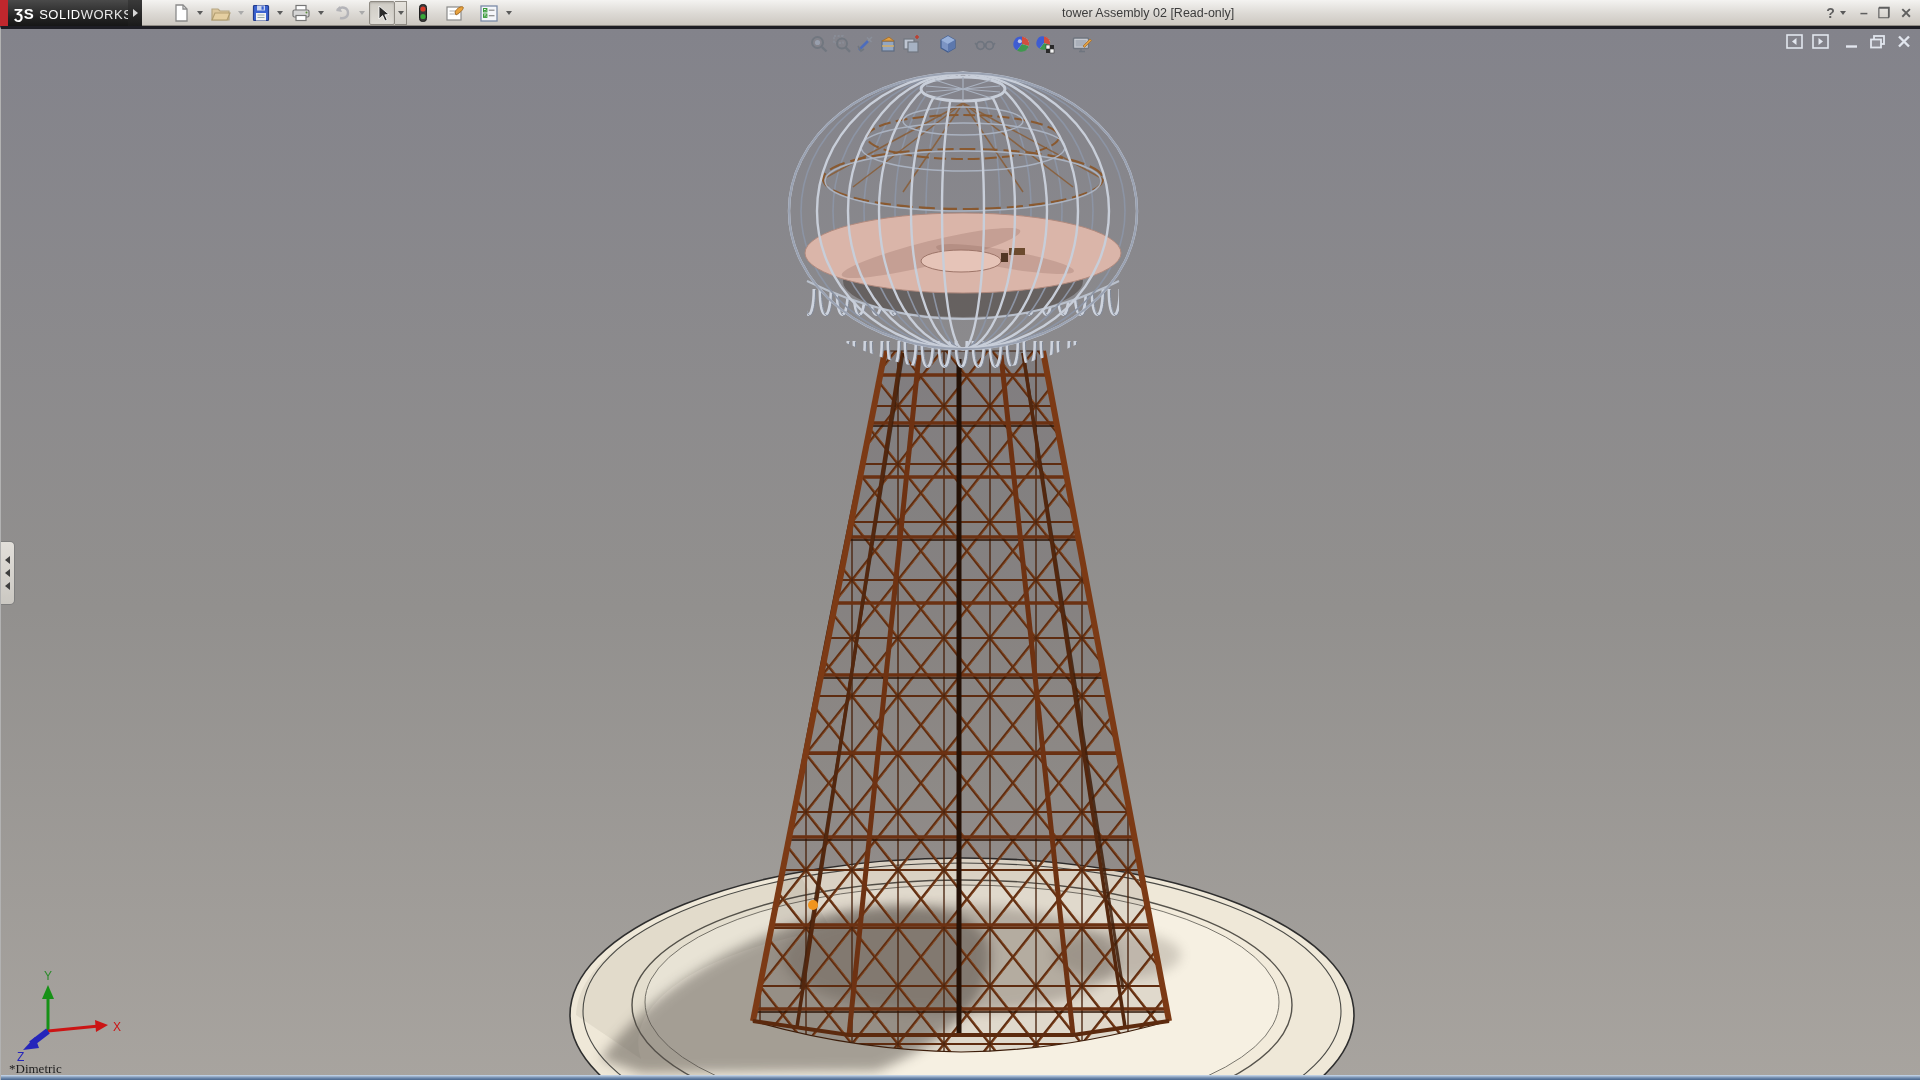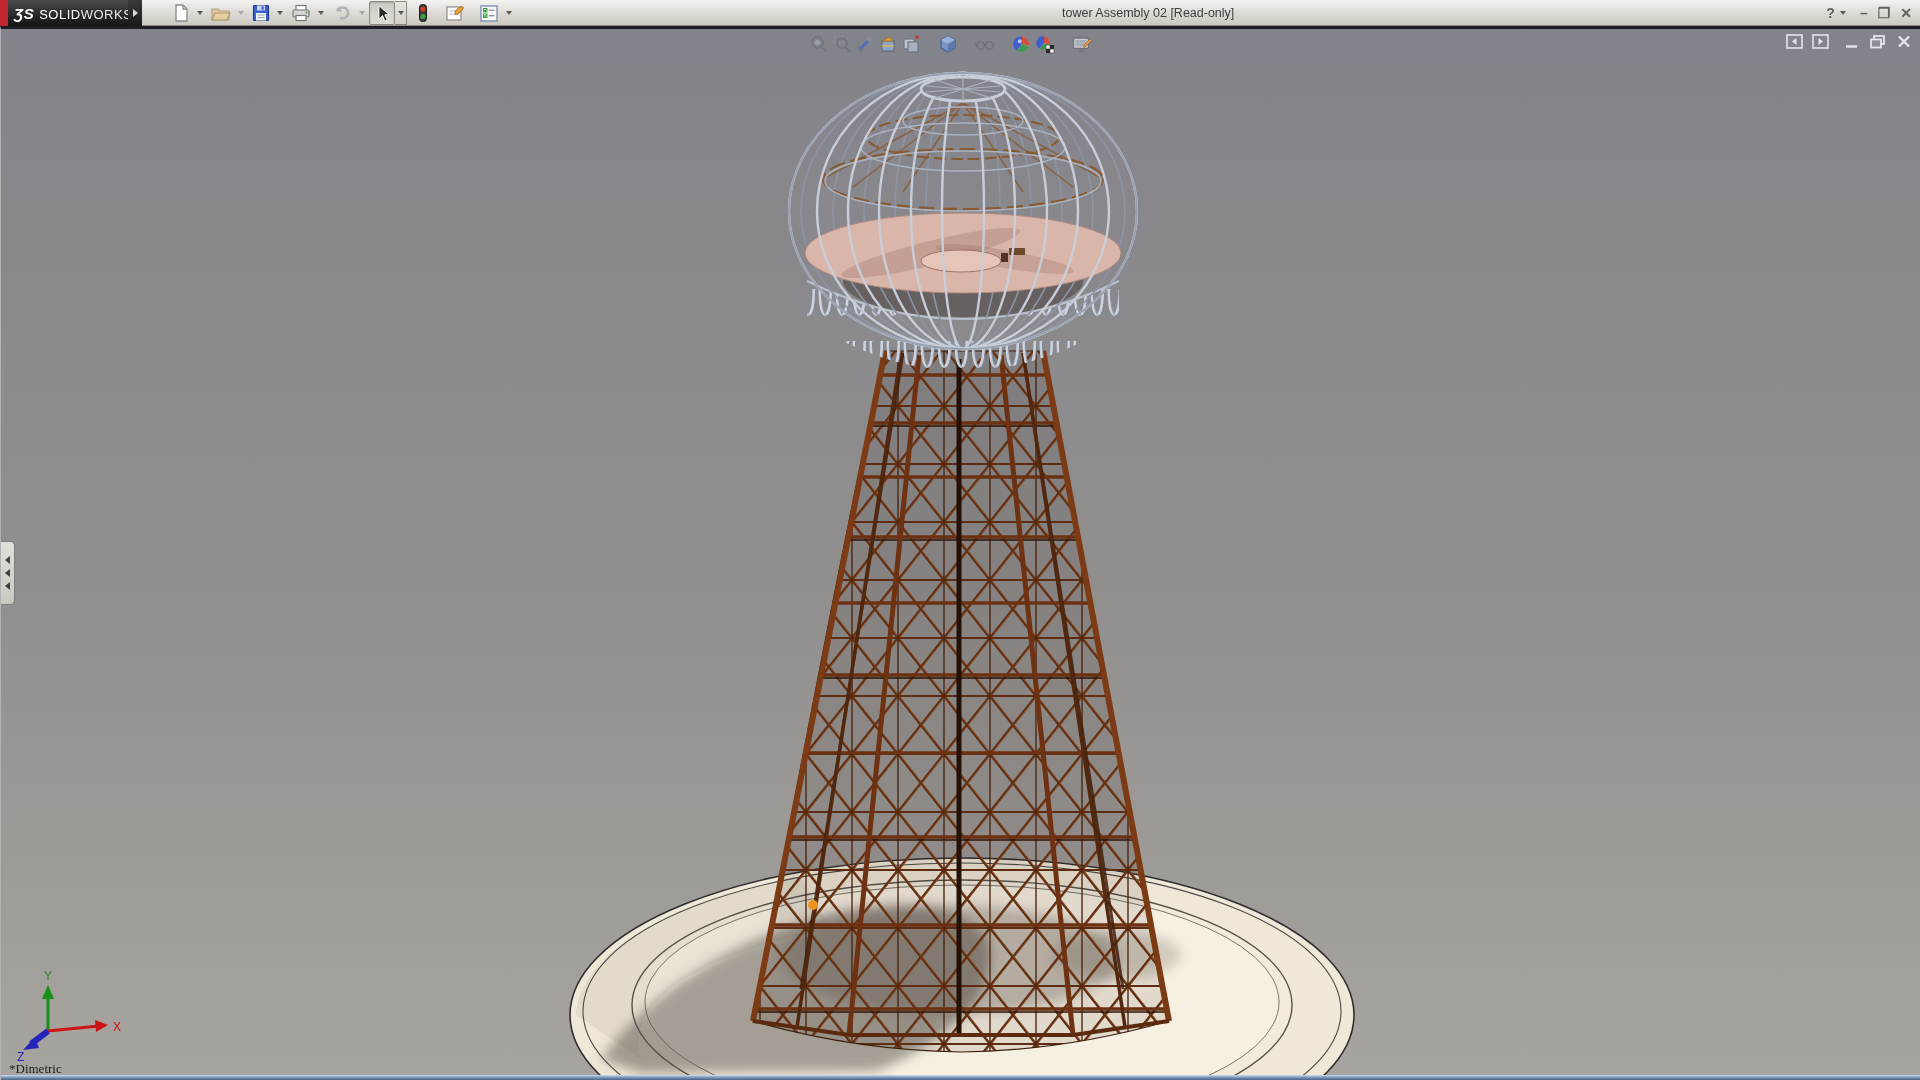--- a/index.html
+++ b/index.html
@@ -10,21 +10,21 @@
   .titlebar { position:absolute; left:0; top:0; width:1920px; height:26px;
     background:linear-gradient(#f4f3f1,#dcd9d4 55%,#ccc8c1);
     border-bottom:1px solid #8f8b84; z-index:30; }
   .logo { position:absolute; left:0; top:0; height:26px; width:128px;
     background:linear-gradient(#4a4a4a,#222 70%,#161616);
     display:flex; align-items:center; }
   .logo-red { position:absolute; left:0; top:0; width:8px; height:26px;
     background:#c0272d; }
   .logo-text { margin-left:14px; color:#fff; font-size:13px; white-space:nowrap;
     letter-spacing:.5px; }
-  .logo-glyph { font-style:italic; font-weight:bold; font-size:15px; margin-right:5px; }
+  .logo-glyph { font-weight:bold; font-size:15px; margin-right:5px; }
   .logo-bold { font-weight:normal; }
   .logo-light { font-weight:normal; color:#e8e8e8; }
   .logo-notch { position:absolute; left:128px; top:0; width:14px; height:26px;
     background:linear-gradient(#3a3a3a,#1a1a1a); display:flex; align-items:center;
     justify-content:center; }
   .tri-right { width:0; height:0; border-left:5px solid #d8d8d8;
     border-top:4px solid transparent; border-bottom:4px solid transparent; }
 
   .tb-tools { position:absolute; left:168px; top:0; height:26px;
     display:flex; align-items:center; }

